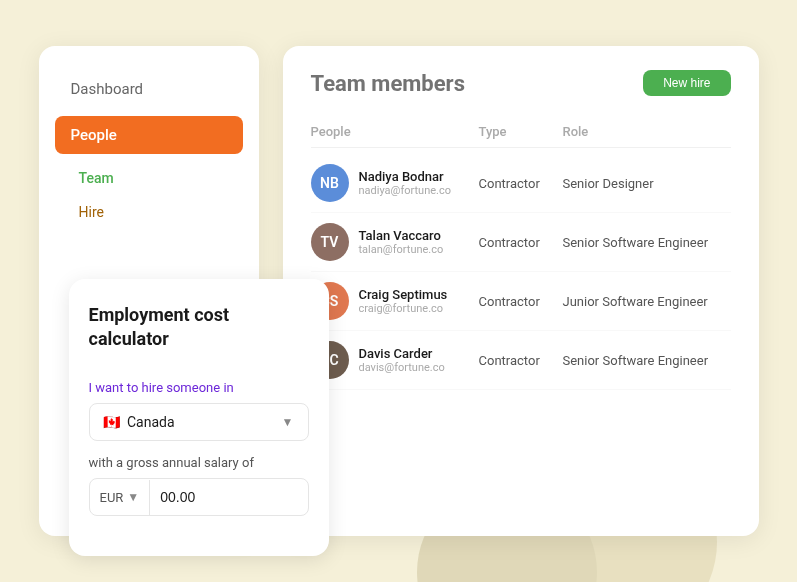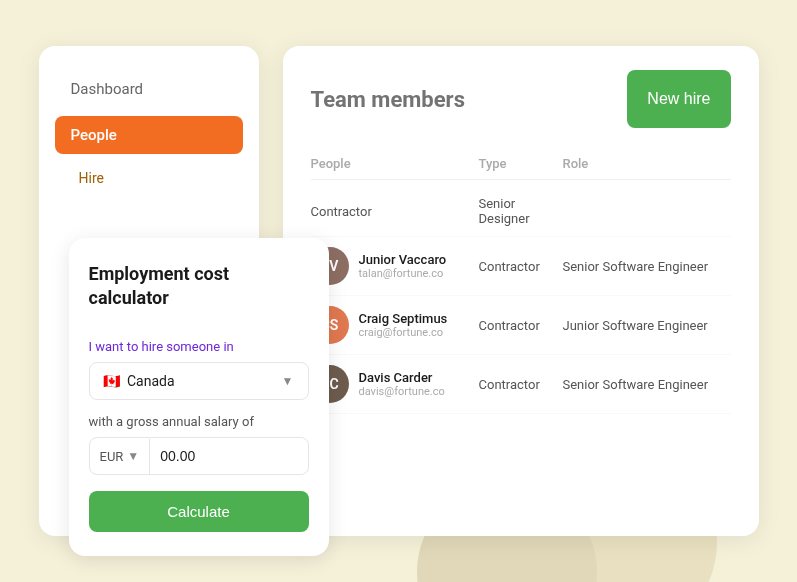--- a/index.html
+++ b/index.html
@@ -221,22 +221,22 @@
       font-size: 22px;
       font-weight: 700;
       color: #737373;
     }
 
     .new-hire-btn {
       background: #4caf50;
       color: #fff;
       border: none;
       border-radius: 8px;
-      padding: 20px 20px;
-      font-size: 16px;
+      padding: 6px 20px;
+      font-size: 12px;
       font-weight: 500;
       cursor: pointer;
     }
 
     .table-header {
       display: grid;
       grid-template-columns: 2fr 1fr 2fr;
       padding: 8px 0;
       border-bottom: 1.5px solid #f0f0f0;
       margin-bottom: 6px;
@@ -310,20 +310,21 @@
 
 <div class="bg-circle1"></div>
 <div class="bg-circle2"></div>
 
 <div class="main-container">
 
   <div class="left-panel">
     <div class="nav-item dashboard">Dashboard</div>
     <div class="nav-item active">People</div>
     <div class="sub-nav">
+      <div class="sub-nav-item active">Team</div>
       <div class="sub-nav-item">Hire</div>
     </div>
 
     <div class="calculator-card">
       <div class="calc-title">Employment cost calculator</div>
       <div class="calc-label">I want to hire someone in</div>
       <div class="select-row">
         <span class="select-text">
           <span>🇨🇦</span>
           <span>Canada</span>
@@ -331,46 +332,52 @@
         <span class="chevron">▼</span>
       </div>
       <div class="salary-label">with a gross annual salary of</div>
       <div class="salary-row">
         <div class="currency-select">
           <span>EUR</span>
           <span class="chevron">▼</span>
         </div>
         <input class="salary-input" type="text" value="00.00" style="">
       </div>
-      <button class="calc-button">Calculate</button>
     </div>
   </div>
 
   <div class="right-panel">
     <div class="right-header">
       <h1 class="panel-title">Team members</h1>
       <button class="new-hire-btn">New hire</button>
     </div>
 
     <div class="table-header">
       <span>People</span>
       <span>Type</span>
       <span>Role</span>
     </div>
 
     <div id="table-body">
         <div class="table-row">
+      <div class="person-info">
+        <div class="avatar av-blue">NB</div>
+        <div>
+          <div class="person-name">Nadiya Bodnar</div>
+          <div class="person-email">nadiya@fortune.co</div>
+        </div>
+      </div>
       <div class="type-cell">Contractor</div>
       <div class="role-cell">Senior Designer</div>
     </div>
         <div class="table-row">
       <div class="person-info">
         <div class="avatar av-brown">TV</div>
         <div>
-          <div class="person-name">Junior Vaccaro</div>
+          <div class="person-name">Talan Vaccaro</div>
           <div class="person-email">talan@fortune.co</div>
         </div>
       </div>
       <div class="type-cell">Contractor</div>
       <div class="role-cell">Senior Software Engineer</div>
     </div>
         <div class="table-row">
       <div class="person-info">
         <div class="avatar av-orange">CS</div>
         <div>

